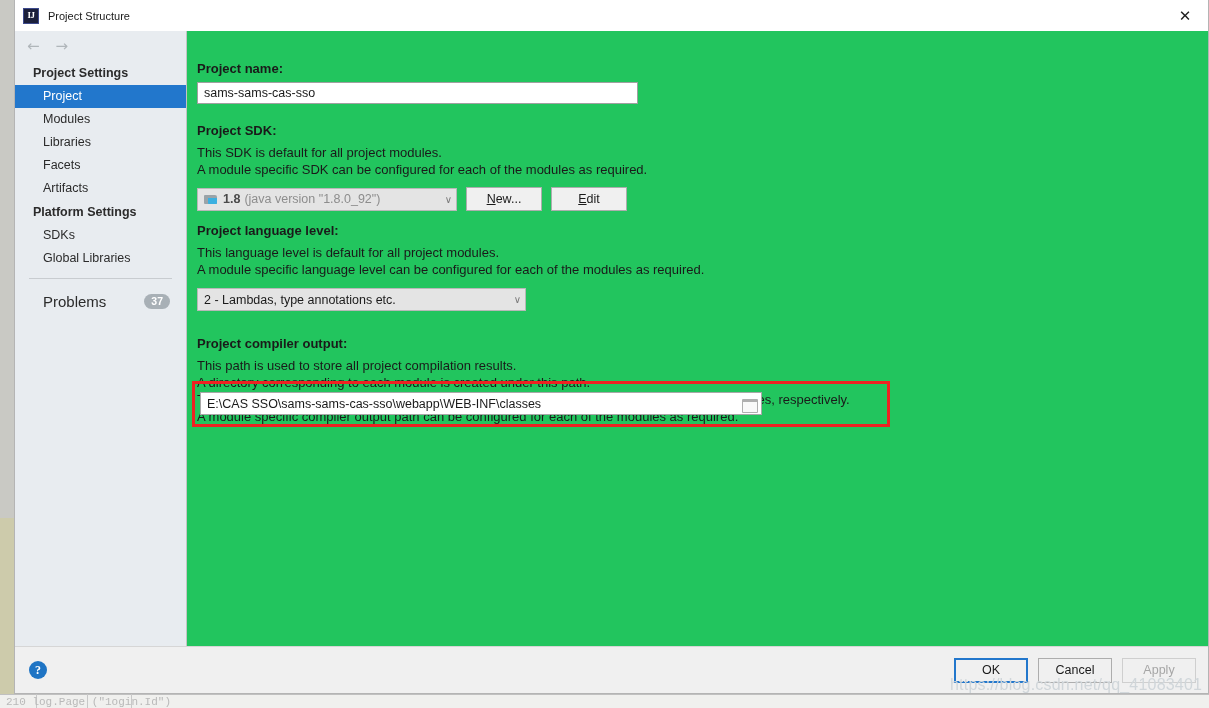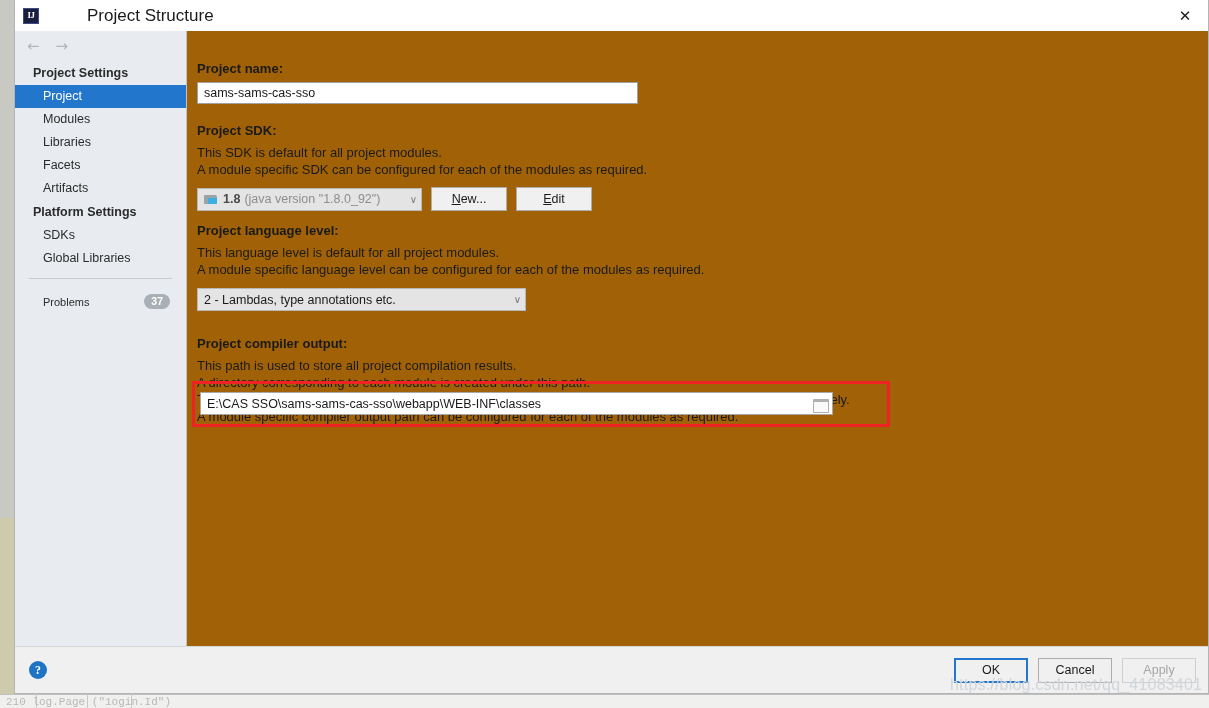--- a/index.html
+++ b/index.html
@@ -56,21 +56,21 @@
     background: #1b1f3b; border: 1px solid #3d4a8c;
     display: flex; align-items: center; justify-content: center;
     flex: none;
   }
   #app-icon span {
     color: #ffffff; font-size: 9px; font-weight: bold;
     letter-spacing: -0.5px; line-height: 1;
     font-family: "Liberation Serif", serif;
   }
   #title-text {
-    font-size: 17px; color: #1a1a1a; margin-left: 39px;
+    font-size: 11px; color: #1a1a1a;
   }
   #close-btn {
     position: absolute; right: 0; top: 0; width: 46px; height: 31px;
     display: flex; align-items: center; justify-content: center;
     font-size: 15px; color: #202020; cursor: default;
     font-family: "DejaVu Sans", sans-serif;
   }
 
   
   #dialog-body { flex: 1; display: flex; min-height: 0; position: relative; }
@@ -98,29 +98,29 @@
     cursor: default; white-space: nowrap;
   }
   .nav-item.selected { background: #2277cc; color: #ffffff; }
   #sidebar-divider {
     height: 1px; background: #c8ccd0; margin: 8px 14px 0 14px;
   }
   #problems-row {
     display: flex; align-items: center; justify-content: space-between;
     padding: 0 16px 0 28px; height: 23px; margin-top: 11px;
   }
-  #problems-row .lbl { font-size: 11px; color: #2b2b2b; }
+  #problems-row .lbl { font-size: 15px; color: #2b2b2b; }
   #problems-badge {
     background: #a8b0b6; color: #ffffff; font-size: 10.5px; font-weight: bold;
     border-radius: 8px; padding: 1px 7px 2px 7px; line-height: 12px;
   }
 
   
   #content {
-    flex: 1; background: #a16207; padding: 30px 0 0 10px;
+    flex: 1; background: #22c55e; padding: 30px 0 0 10px;
     position: relative; min-width: 0;
   }
   .section-title {
     font-size: 13px; font-weight: bold; color: #1a1a1a; margin-bottom: 6px;
   }
   .desc-line { font-size: 13px; color: #1a1a1a; line-height: 17px; white-space: nowrap; }
 
   .text-input {
     height: 22px; background: #ffffff; border: 1px solid #a0a0a0;
     font-size: 12.5px; color: #1a1a1a;
@@ -134,21 +134,21 @@
 
   .combo {
     height: 23px; background: #e4e4e4; border: 1px solid #b8b8b8;
     display: flex; align-items: center; padding: 0 4px 0 6px;
     font-size: 12.5px; color: #8d8d8d; position: relative;
   }
   .combo .chev {
     margin-left: auto; font-size: 10px; color: #7a7a7a; padding-left: 10px;
     font-family: "DejaVu Sans", sans-serif;
   }
-  #sdk-combo { width: 225px; }
+  #sdk-combo { width: 260px; }
   #sdk-combo .sdk-name { color: #4a4a4a; font-weight: bold; }
   .folder-glyph {
     width: 14px; height: 11px; margin-right: 5px; position: relative; flex: none;
   }
   .folder-glyph::before {
     content: ""; position: absolute; left: 0; top: 1px;
     width: 13px; height: 9px; background: #9aa3a8;
     border-radius: 1px 2px 1px 1px;
   }
   .folder-glyph::after {
@@ -176,21 +176,21 @@
   #compiler-block { margin-top: 25px; }
 
   
   #path-wrap { position: absolute; left: 5px; top: 350px; }
   #red-box {
     position: absolute; left: 0; top: 0; width: 698px; height: 46px;
     border: 3px solid #ee2222; pointer-events: none;
   }
   #path-input {
     position: absolute; left: 8px; top: 11px;
-    width: 633px; height: 23px;
+    width: 562px; height: 23px;
     background: #ffffff; border: 1px solid #a8a8a8;
     display: flex; align-items: center; padding: 0 4px 0 6px;
     font-size: 12.5px; color: #1a1a1a;
   }
   #path-input .browse {
     margin-left: auto; width: 16px; height: 13px; position: relative; flex: none;
   }
   #path-input .browse::before {
     content: ""; position: absolute; left: 1px; top: 2px;
     width: 14px; height: 10px;

